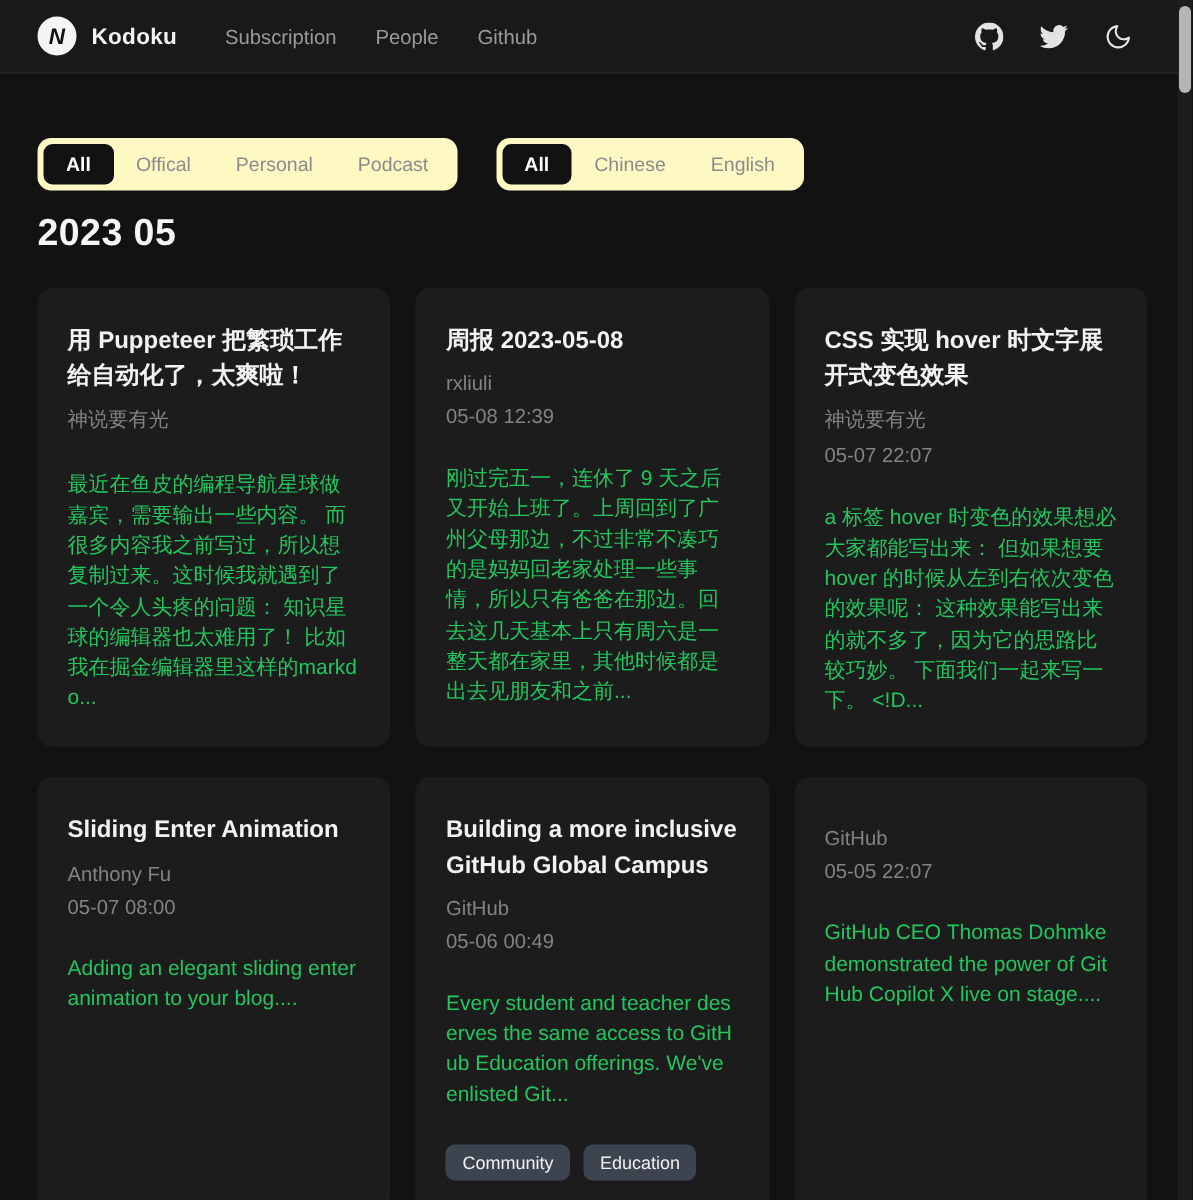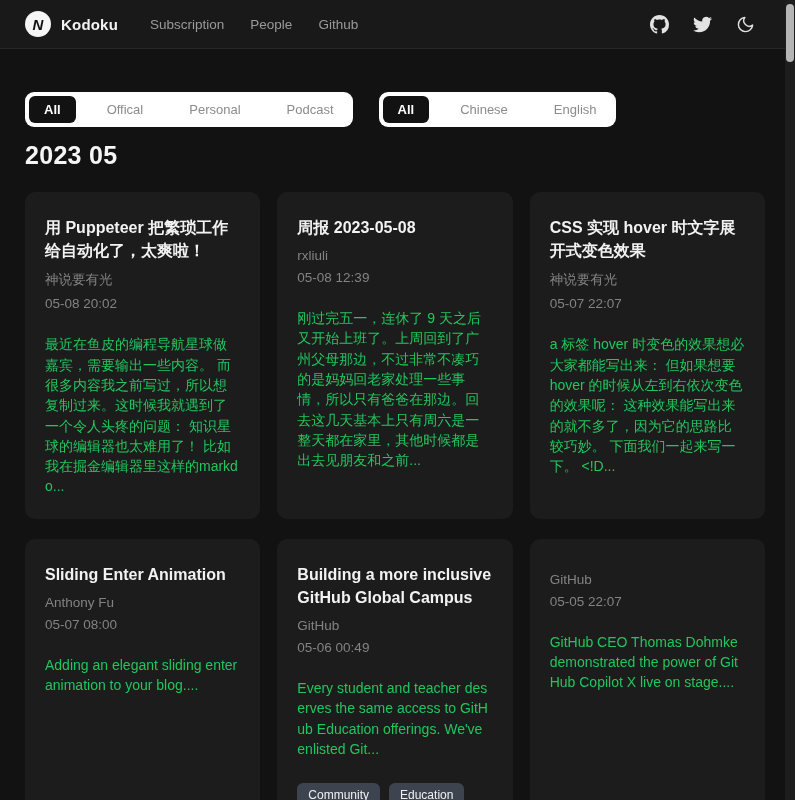--- a/index.html
+++ b/index.html
@@ -42,21 +42,21 @@
     position: absolute; top: 4px; left: 1px; width: 8px; height: 58px;
     background: #b5b5b5; border-radius: 4px;
   }
 
   
   .main { padding: 0 30px 0 25px; }
 
   .filter-row { display: flex; gap: 26px; margin-top: 43px; }
   .seg-group {
     display: flex; align-items: flex-start;
-    background: #ffffff; border-radius: 9px; padding: 4px; gap: 16px;
+    background: #fef9c3; border-radius: 9px; padding: 4px;
   }
   .seg-item {
     font-size: 13px; color: #8b8b8b; padding: 6px 15px;
     border-radius: 6px; cursor: pointer; white-space: nowrap;
   }
   .seg-item.active {
     background: #121212; color: #ffffff; font-weight: bold;
   }
 
   .section-title {
@@ -145,21 +145,20 @@
     </div>
   </div>
 
   <h1 class="section-title">2023 05</h1>
 
   <div class="grid">
 
     <div class="card">
       <div class="card-title">用 Puppeteer 把繁琐工作给自动化了，太爽啦！</div>
       <div class="card-author">神说要有光</div>
-      <div class="card-date">05-08 20:02</div>
       <div class="card-body">最近在鱼皮的编程导航星球做嘉宾，需要输出一些内容。 而很多内容我之前写过，所以想复制过来。这时候我就遇到了一个令人头疼的问题： 知识星球的编辑器也太难用了！ 比如我在掘金编辑器里这样的markdo...</div>
     </div>
 
     <div class="card">
       <div class="card-title">周报 2023-05-08</div>
       <div class="card-author">rxliuli</div>
       <div class="card-date">05-08 12:39</div>
       <div class="card-body">刚过完五一，连休了 9 天之后又开始上班了。上周回到了广州父母那边，不过非常不凑巧的是妈妈回老家处理一些事情，所以只有爸爸在那边。回去这几天基本上只有周六是一整天都在家里，其他时候都是出去见朋友和之前...</div>
     </div>
 

